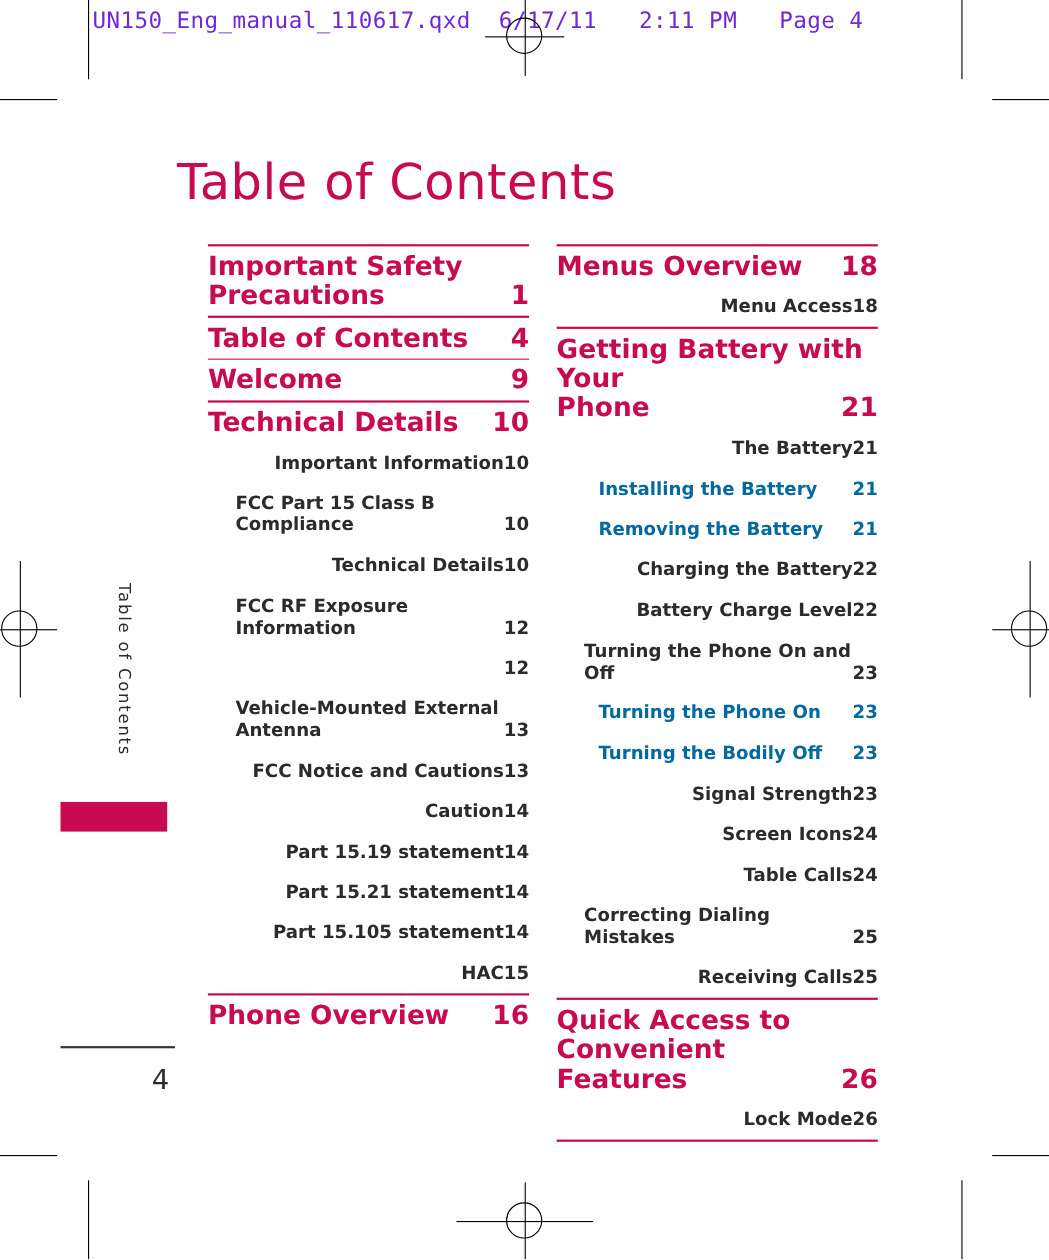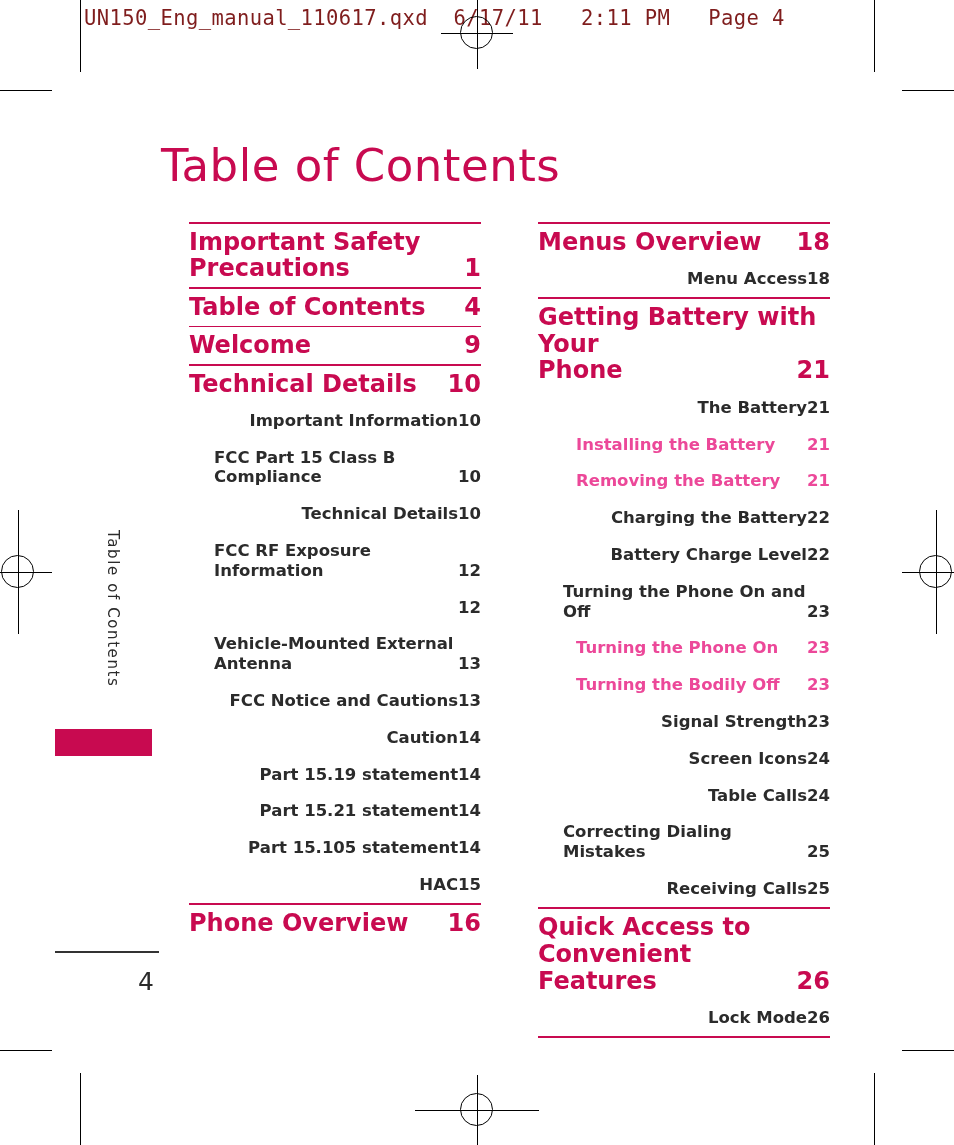--- a/index.html
+++ b/index.html
@@ -19,21 +19,21 @@
   }
 
   
   .print-header {
     position: absolute;
     left: 84px;
     top: 6px;
     font-family: "DejaVu Sans Mono", monospace;
     font-size: 20.5px;
     letter-spacing: 0.4px;
-    color: #7f1d1d;
+    color: #6d28d9;
     white-space: pre;
   }
 
   
   .rule {
     position: absolute;
     background: #000000;
   }
   .vline { width: 1px; }
   .hline { height: 1px; }
@@ -102,21 +102,21 @@
   }
 
   
   .col {
     position: absolute;
     top: 222px;
     width: 292px;
     font-weight: bold;
   }
   .col-left  { left: 189px; }
-  .col-right { left: 538px; }
+  .col-right { left: 506px; }
 
   .toc-sep {
     height: 1.5px;
     background: #c80a50;
     width: 100%;
   }
 
   .entry {
     display: flex;
     align-items: flex-end;
@@ -141,21 +141,21 @@
     color: #2b2b2b;
     font-size: 16.5px;
     line-height: 1.2;
     padding: 8.5px 0 8.5px 0;
     margin-left: 25px;
     width: calc(100% - 25px);
     justify-content: flex-end;
   }
   
   .lv2 {
-    color: #ec4899;
+    color: #0369a1;
     font-size: 16.5px;
     line-height: 1.2;
     padding: 8.5px 0 8.5px 0;
     margin-left: 38px;
     width: calc(100% - 38px);
   }
   .entry .lbl { text-align: left; }
   .entry .pg  { text-align: right; white-space: nowrap; }
 
   

